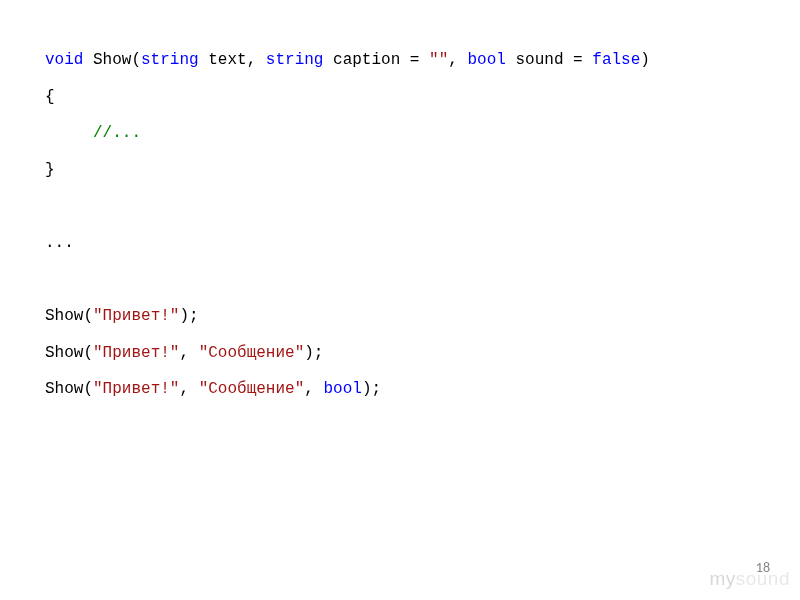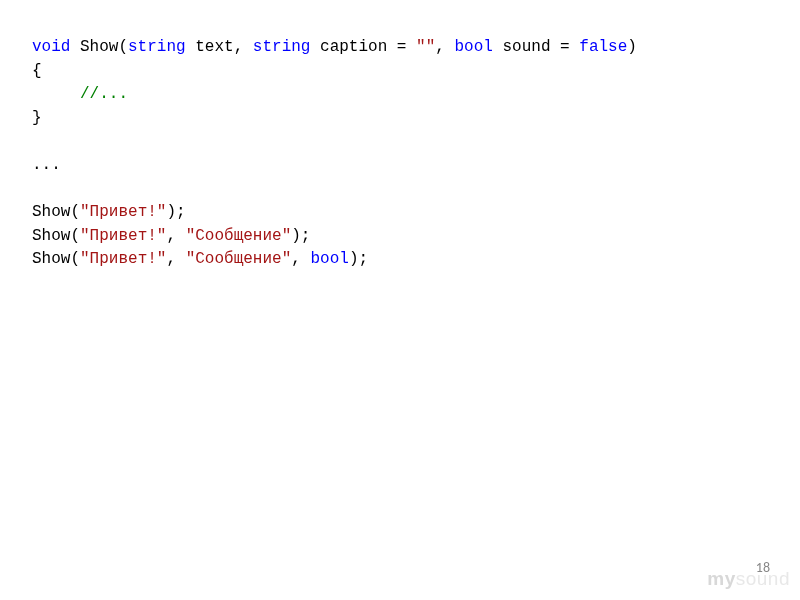--- a/index.html
+++ b/index.html
@@ -15,21 +15,21 @@
       color: #000000;
       line-height: 1.35;
     }
     .code-container {
       padding: 35px 30px 0 30px;
     }
     .kw { color: #0000ff; }
     .str { color: #a31515; }
     .cmt { color: #008000; }
     pre {
-      margin: 2px;
+      margin: 15px;
       font-family: Consolas, 'Courier New', monospace;
       white-space: pre;
     }
     .page-number {
       position: absolute;
       bottom: 22px;
       right: 30px;
       font-family: Calibri, Arial, sans-serif;
       font-size: 14px;
       color: #888888;
@@ -37,21 +37,21 @@
     .watermark {
       position: absolute;
       bottom: 8px;
       right: 10px;
       font-family: Arial, sans-serif;
       font-size: 19px;
       color: #e0e0e0;
       letter-spacing: 0.5px;
       font-weight: normal;
     }
-    .watermark .my { color: #d8d8d8; font-weight: bold; }
+    .watermark .my { color: #d8d8d8; }
     .watermark .shared { color: #e8e8e8; font-weight: 300; }
   </style>
 </head>
 <body>
 
 <div class="code-container">
 <pre><span class="kw">void</span><span> Show(</span><span class="kw">string</span><span> text, </span><span class="kw">string</span><span> caption = </span><span class="str">""</span><span>, </span><span class="kw">bool</span><span> sound = </span><span class="kw">false</span><span>)</span></pre>
 <pre>{</pre>
 <pre><span>     </span><span class="cmt">//...</span></pre>
 <pre>}</pre>

